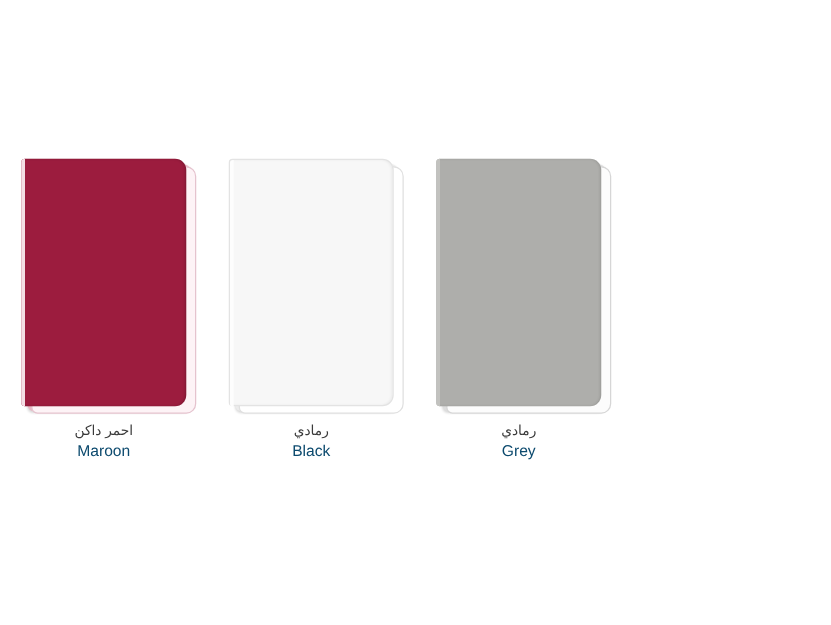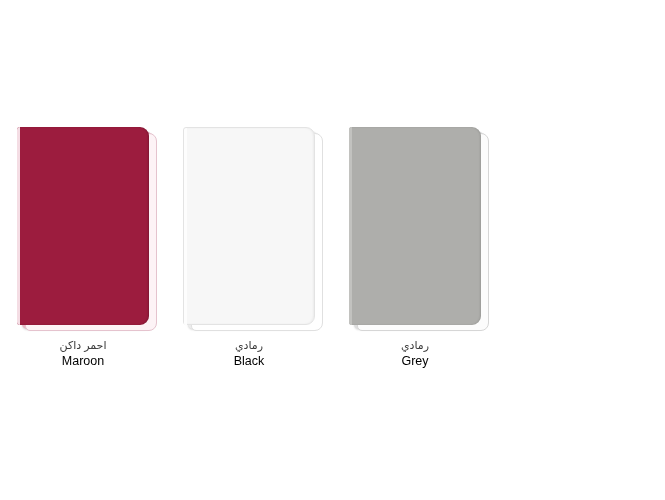--- a/index.html
+++ b/index.html
@@ -128,21 +128,21 @@
   .caption .label-ar {
     display: block;
     font-size: 11px;
     color: #3a3a3a;
     direction: rtl;
     unicode-bidi: embed;
   }
   .caption .label-en {
     display: block;
     font-size: 12.5px;
-    color: #000000;
+    color: #0c4a6e;
     margin-top: 1px;
   }
 </style>
 </head>
 <body>
 
 <div id="swatch-gallery">
 
   <div class="swatch-item maroon">
     <div class="notebook">

